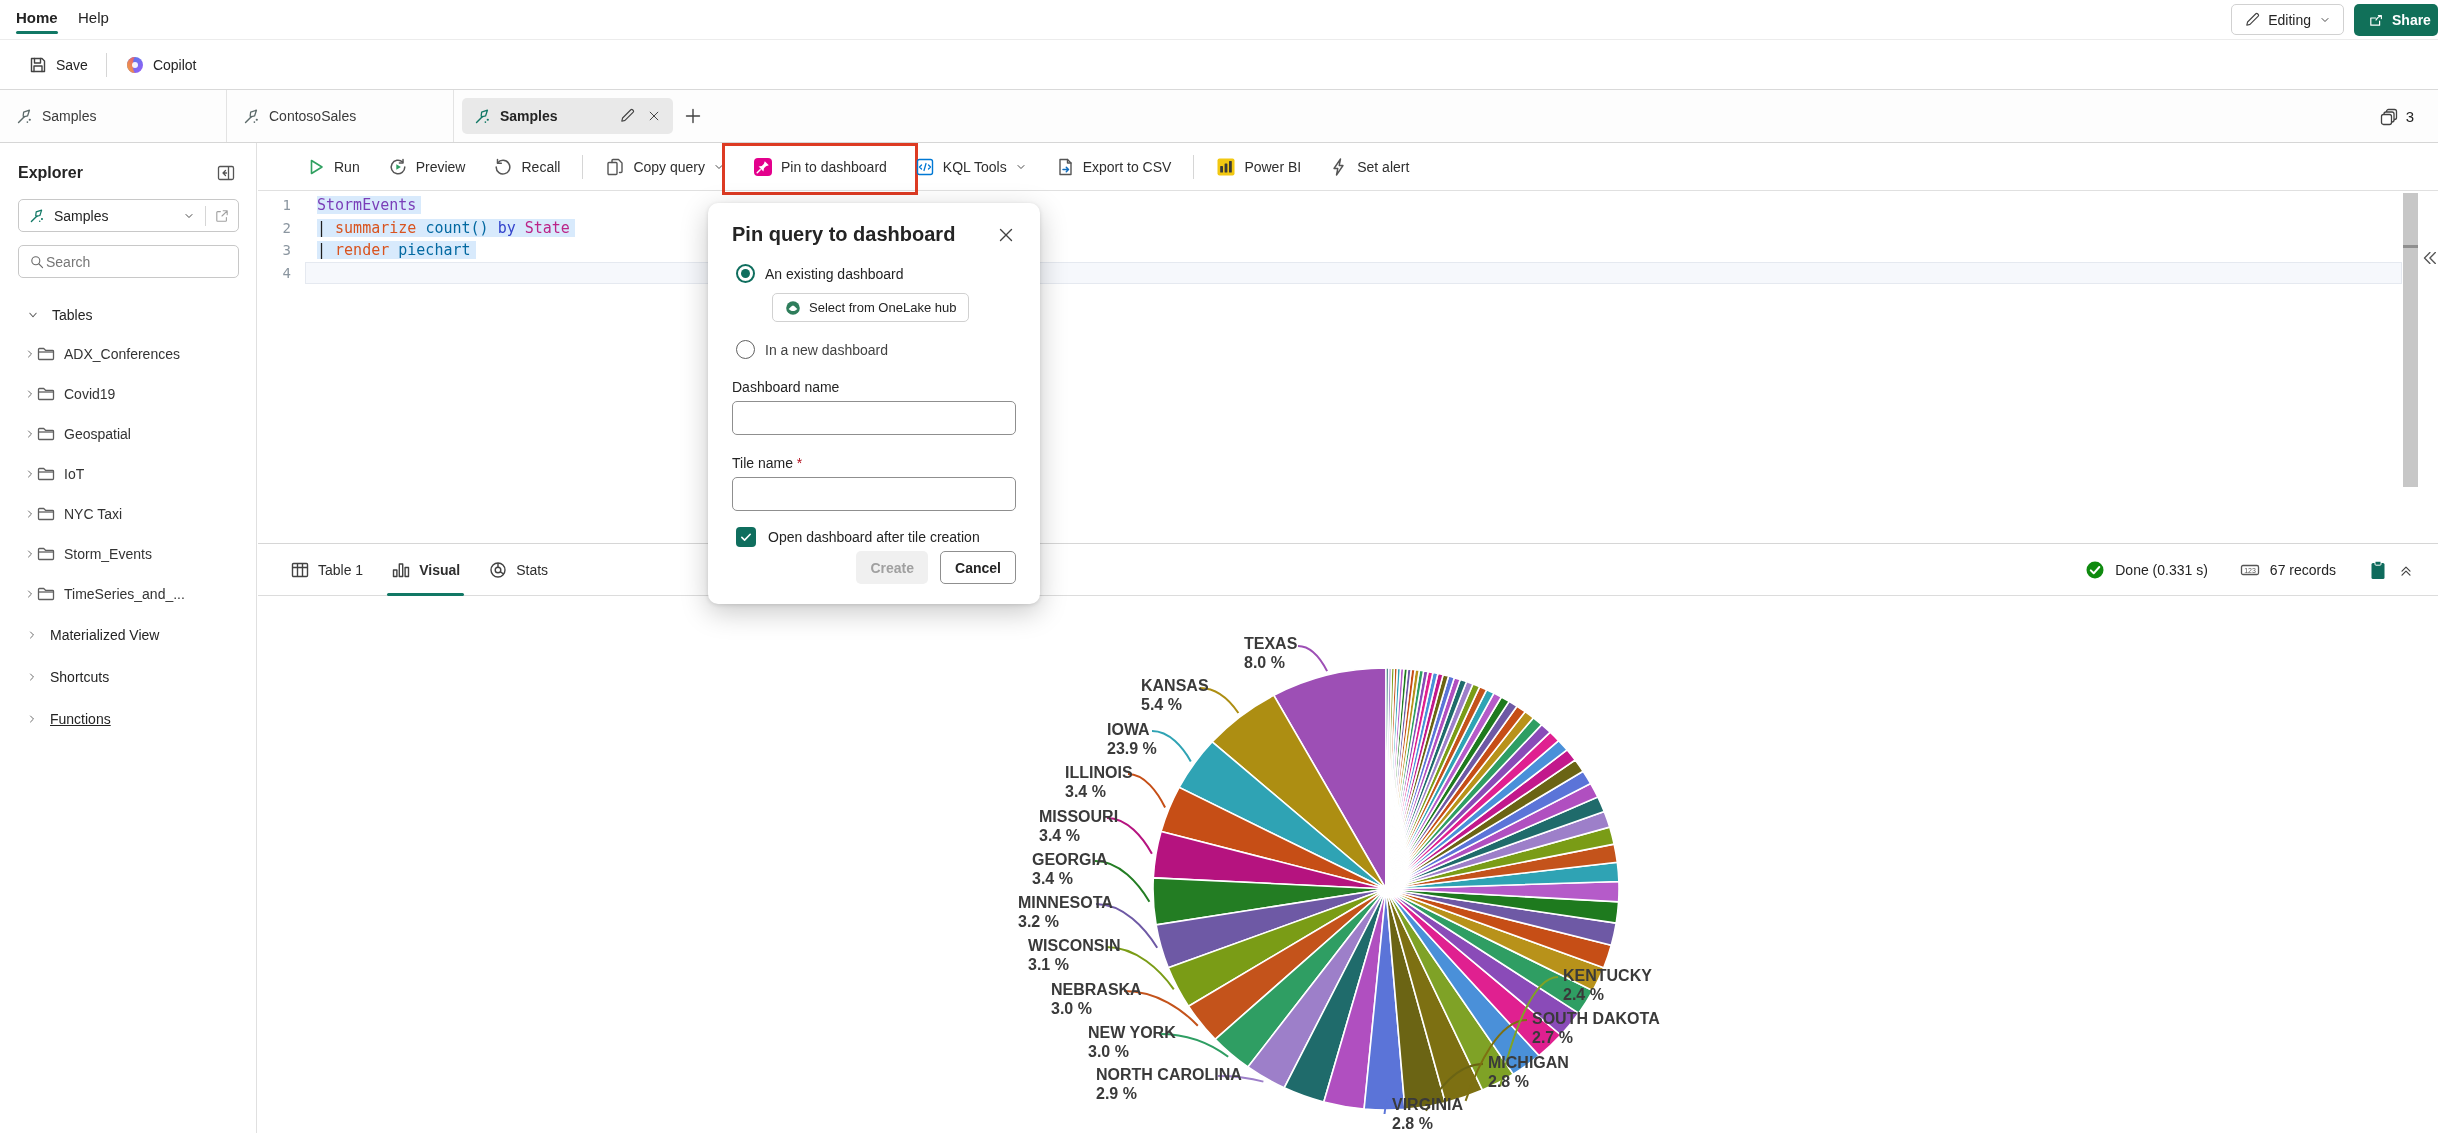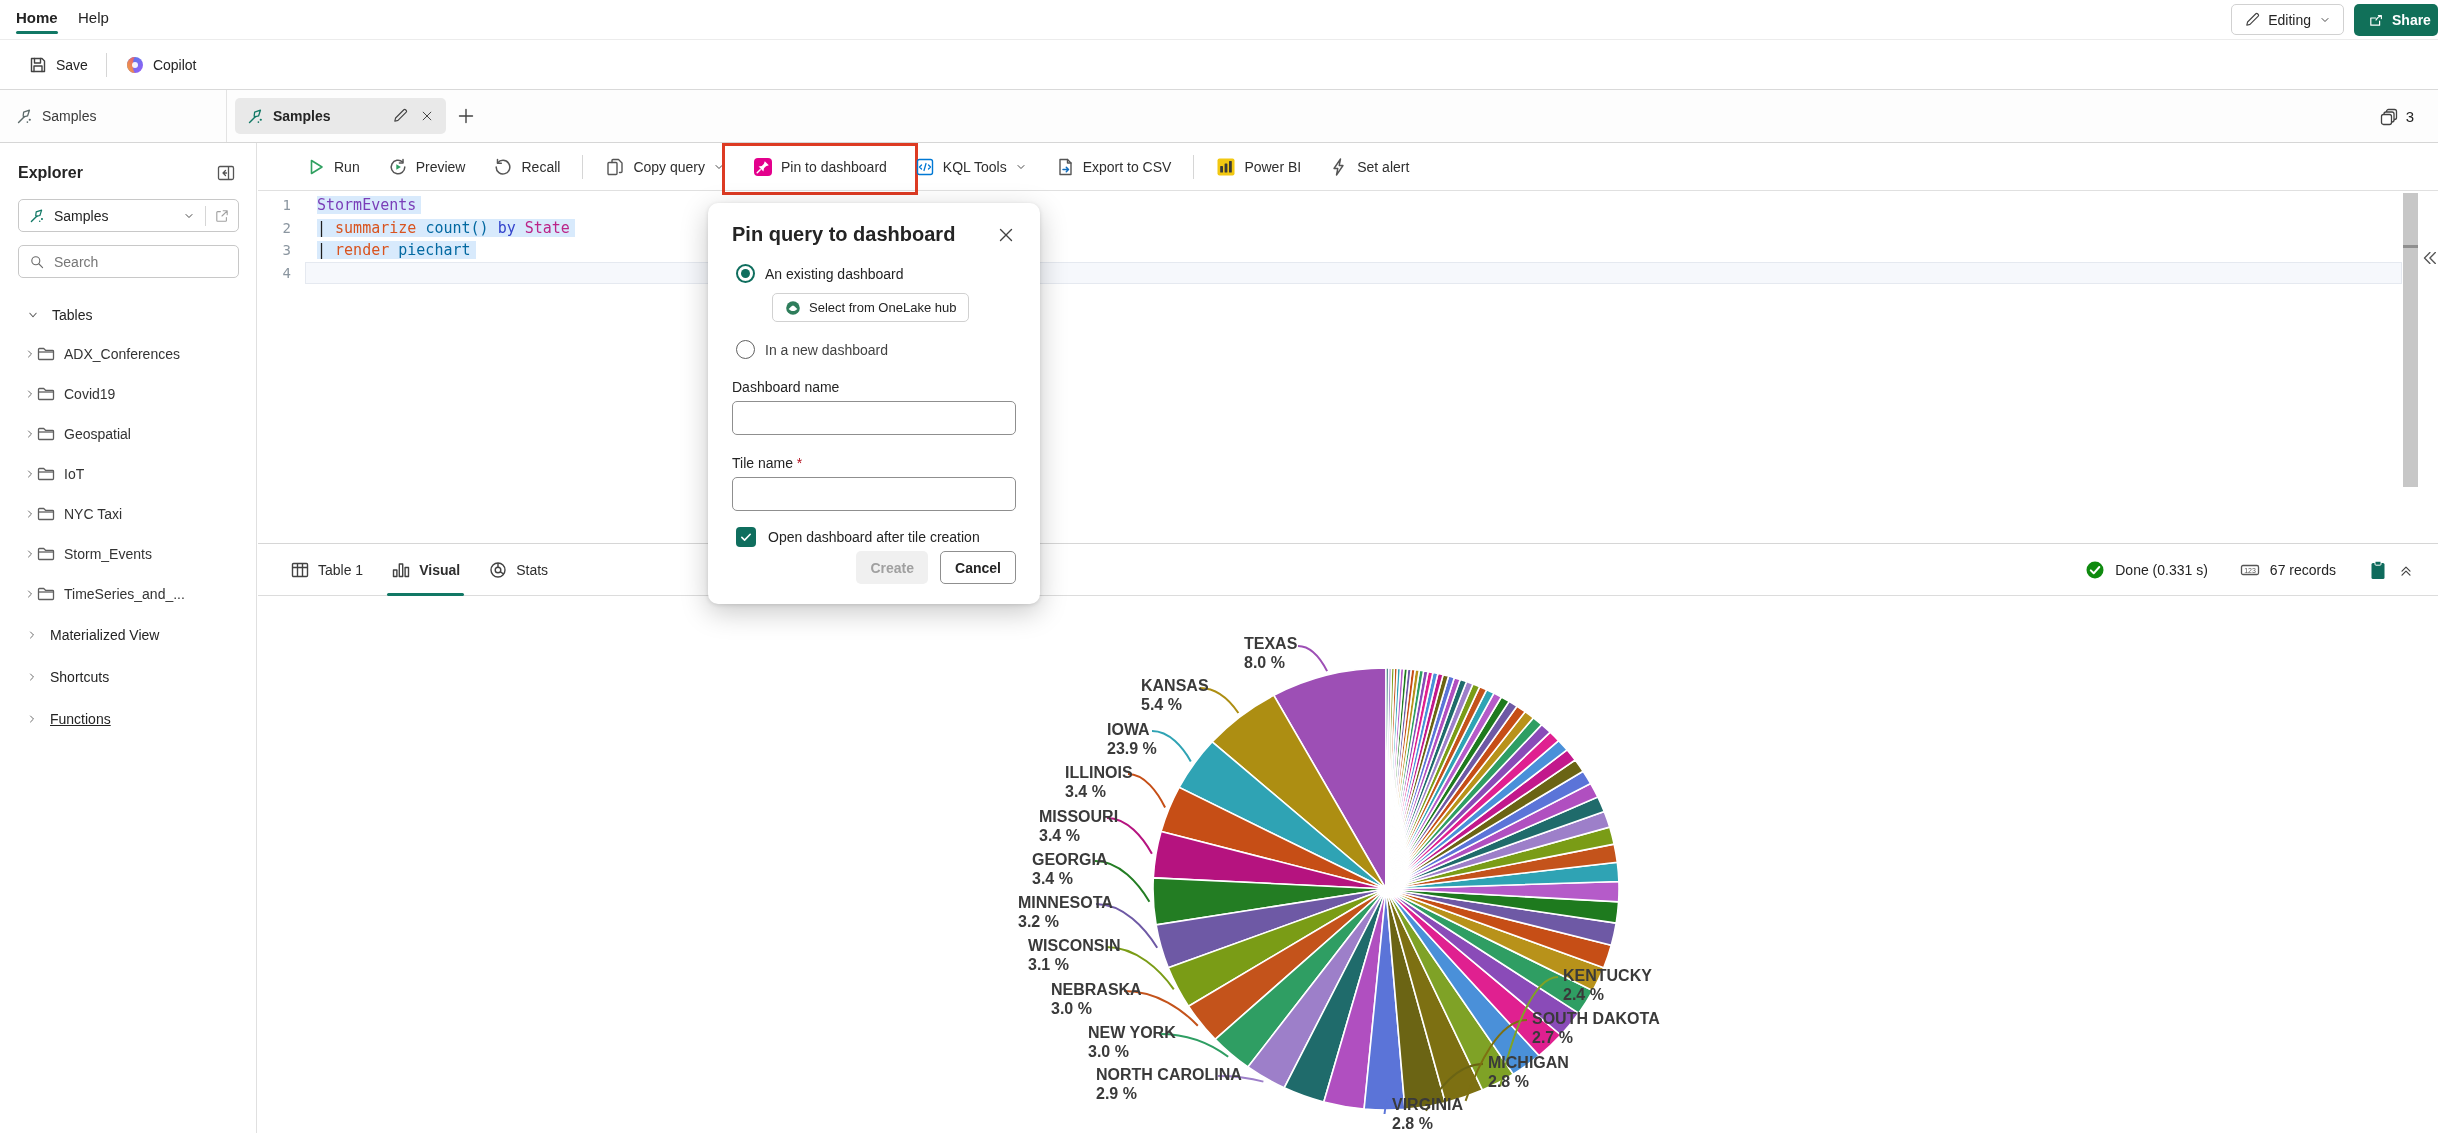--- a/index.html
+++ b/index.html
@@ -36,21 +36,21 @@
   .plus-btn { width:40px; display:flex; align-items:center; justify-content:center; cursor:pointer; }
   .win-count { position:absolute; right:24px; top:0; height:53px; display:flex; align-items:center; gap:7px; font-size:15px; color:#242424; }
 
   
   #sidebar { position:absolute; left:0; top:143px; width:257px; height:990px; border-right:1px solid #e0e0e0; background:#fff; }
   .exp-head { display:flex; align-items:center; justify-content:space-between; padding:20px 20px 0 18px; }
   .exp-title { font-size:16px; font-weight:700; }
   .scope-box { display:flex; align-items:center; margin:16px 17px 0 18px; height:33px; border:1px solid #c8c8c8; border-radius:5px; padding:0 8px 0 10px; }
   .scope-box .lbl { flex:1; margin-left:9px; font-size:14px; }
   .scope-div { width:1px; height:20px; background:#d6d6d6; margin:0 8px 0 10px; }
-  .search-box { display:flex; align-items:center; margin:13px 17px 0 18px; height:33px; border:1px solid #c8c8c8; border-radius:5px; padding:0 10px; gap:9px; }
+  .search-box { display:flex; align-items:center; margin:13px 17px 0 18px; height:33px; border:1px solid #c8c8c8; border-radius:5px; padding:0 10px; gap:1px; }
   .search-box input { border:none; outline:none; flex:1; font-size:14px; font-family:inherit; color:#242424; background:transparent; }
   .search-box input::placeholder { color:#767676; }
   .tree { margin-top:18px; }
   .tree-row { display:flex; align-items:center; height:34px; cursor:pointer; gap:8px; }
   .tree-row.lvl0 { padding-left:26px; height:38px; }
   .tree-row.item { padding-left:24px; height:40px; gap:0; }
   .tree-row .flbl { font-size:14px; color:#333; margin-left:8px; white-space:nowrap; }
   .tree-row.lvl0 .flbl { color:#242424; margin-left:4px; }
 
   
@@ -186,20 +186,31 @@
         <div class="tab">
           <span class="icn ticn">
             <svg viewBox="0 0 20 20">
               <path d="M3 17l7-7" fill="none" stroke="#5c6a6a" stroke-width="1.7" stroke-linecap="round"></path>
               <path d="M9 4.8L15.8 2.6 13.6 9.4l-4.4 1-.8-.8z" fill="none" stroke="#5c6a6a" stroke-width="1.5" stroke-linejoin="round"></path>
               <circle cx="16.2" cy="13.8" r="1.3" fill="#5c6a6a"></circle>
               <circle cx="13.4" cy="16.6" r="1" fill="#5c6a6a"></circle>
             </svg>
           </span>
           <span class="tab-label">Samples</span>
+        </div>
+        <div class="tab">
+          <span class="icn ticn">
+            <svg viewBox="0 0 20 20">
+              <path d="M3 17l7-7" fill="none" stroke="#5c6a6a" stroke-width="1.7" stroke-linecap="round"></path>
+              <path d="M9 4.8L15.8 2.6 13.6 9.4l-4.4 1-.8-.8z" fill="none" stroke="#5c6a6a" stroke-width="1.5" stroke-linejoin="round"></path>
+              <circle cx="16.2" cy="13.8" r="1.3" fill="#5c6a6a"></circle>
+              <circle cx="13.4" cy="16.6" r="1" fill="#5c6a6a"></circle>
+            </svg>
+          </span>
+          <span class="tab-label">ContosoSales</span>
         </div>
         <div class="tab active">
           <span class="icn ticn">
             <svg viewBox="0 0 20 20">
               <path d="M3 17l7-7" fill="none" stroke="#117865" stroke-width="1.7" stroke-linecap="round"></path>
               <path d="M9 4.8L15.8 2.6 13.6 9.4l-4.4 1-.8-.8z" fill="none" stroke="#117865" stroke-width="1.5" stroke-linejoin="round"></path>
               <circle cx="16.2" cy="13.8" r="1.3" fill="#117865"></circle>
               <circle cx="13.4" cy="16.6" r="1" fill="#117865"></circle>
             </svg>
           </span>

